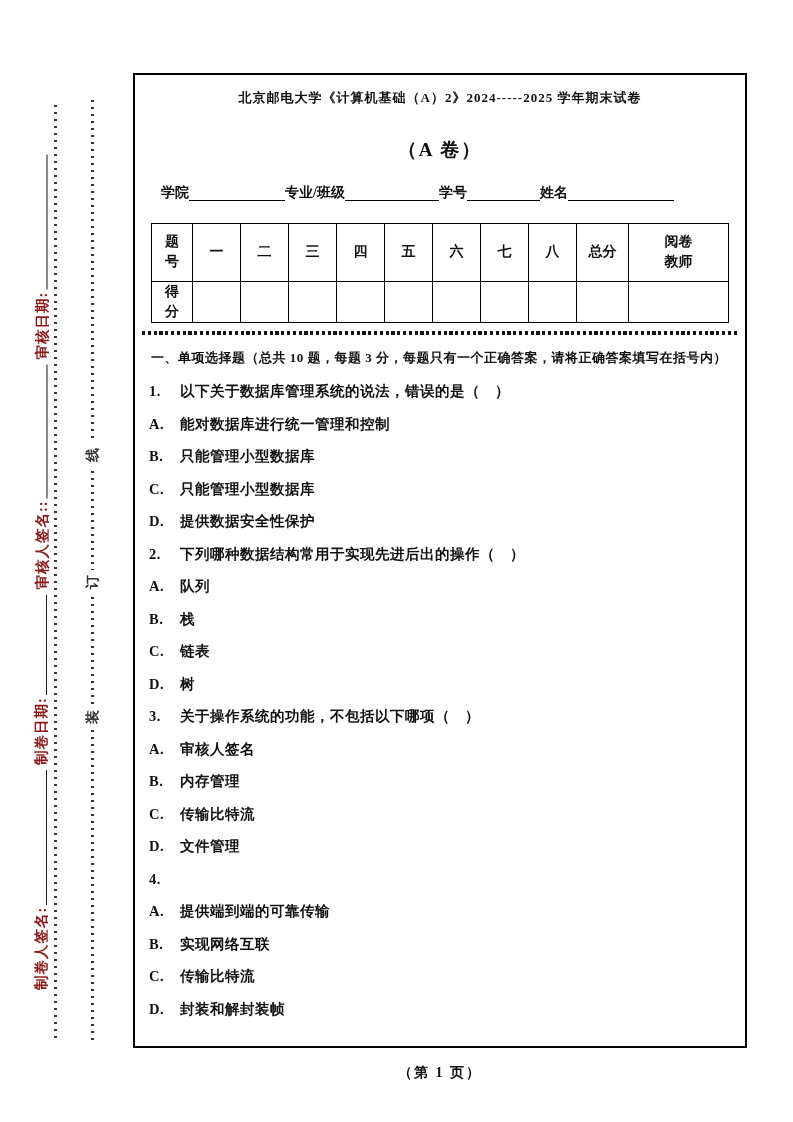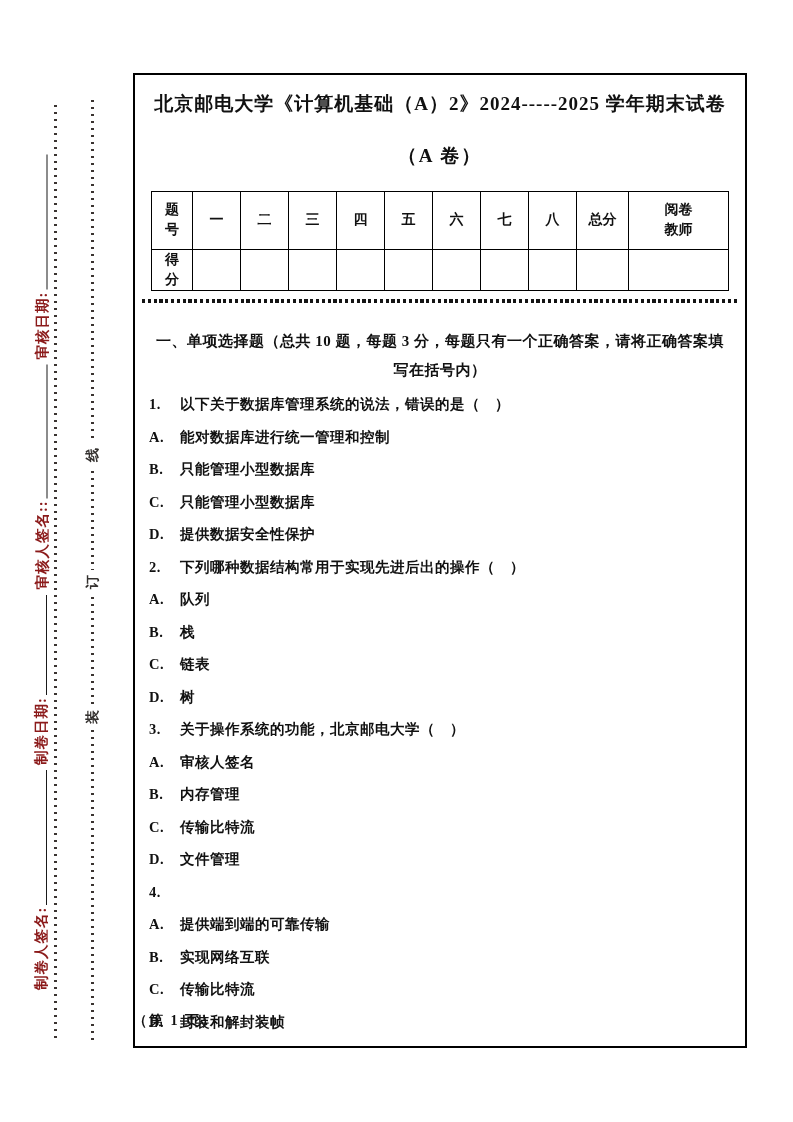--- a/index.html
+++ b/index.html
@@ -31,22 +31,22 @@
     display: flex; align-items: center; justify-content: center;
     transform: rotate(-90deg); font-size: 14px; font-weight: 600; color: #33302e;
   }
 
   
   .paper-box {
     position: absolute; left: 133px; top: 73px; width: 614px; height: 975px;
     border: 2px solid #000; background: #fff; padding: 10px 14px 0 14px;
   }
   .title {
-    text-align: center; font-weight: bold; font-size: 19px;
-    letter-spacing: 1px; margin-top: 6px; line-height: 26px;
+    text-align: center; font-weight: bold; font-size: 13px;
+    letter-spacing: 1px; line-height: 26px;
   }
   .subtitle {
     text-align: center; font-weight: bold; font-size: 19px;
     letter-spacing: 2px; margin-top: 26px;
   }
   .fields {
     display: flex; align-items: flex-end; margin: 22px 0 0 12px;
     font-size: 14px; font-weight: bold;
   }
   .field { display: flex; align-items: flex-end; white-space: nowrap; }
@@ -65,30 +65,30 @@
   tr.srow td { height: 38px; }
   .stack1 { width: 1.1em; margin: 0 auto; word-break: break-all; line-height: 1.45; }
   .stack2 { width: 2.2em; margin: 8px auto; word-break: break-all; line-height: 1.45; }
 
   .dotted-sep {
     height: 3.4px; margin: 8px 0 0 -7px; width: 597px;
     background-image: repeating-linear-gradient(to right, #141414 0 3.2px, transparent 3.2px 5.8px);
   }
 
   .section-title {
-    margin: 24px 2px 0 2px; font-size: 15px; font-weight: bold;
-    line-height: 29px; letter-spacing: .5px; text-align: center;
+    margin: 8px 2px 0 2px; font-size: 13px; font-weight: bold;
+    line-height: 29px; letter-spacing: .5px;
   }
   .qlist { margin-top: 4px; }
   .qrow { height: 32.5px; display: flex; align-items: center; font-size: 14.5px; font-weight: bold; letter-spacing: .5px; }
   .qnum { width: 31px; flex: 0 0 31px; }
 
   .footer {
-    position: absolute; left: 133px; top: 1012px; width: 614px;
-    font-size: 14px; font-weight: bold; letter-spacing: 2px;
+    position: absolute; left: 133px; top: 1064px; width: 614px;
+    text-align: center; font-size: 14px; font-weight: bold; letter-spacing: 2px;
   }
 </style>
 </head>
 <body>
 
 <div class="page">
 
   <div>
 
     <div class="rot-group" style="left:-62px; top:246px; width:205px;">
@@ -114,20 +114,38 @@
     <div class="bind-char" style="left:81px; top:443px;">线</div>
     <div class="bind-char" style="left:81px; top:570px;">订</div>
     <div class="bind-char" style="left:81px; top:705px;">装</div>
   </div>
 
   <div class="paper-box">
 
     <div class="title">北京邮电大学《计算机基础（A）2》2024-----2025 学年期末试卷</div>
     <div class="subtitle">（A 卷）</div>
 
+    <div class="fields">
+      <span class="field">
+        <span class="flabel">学院</span>
+        <span class="fline" style="width:96px;"></span>
+      </span>
+      <span class="field">
+        <span class="flabel">专业/班级</span>
+        <span class="fline" style="width:94px;"></span>
+      </span>
+      <span class="field">
+        <span class="flabel">学号</span>
+        <span class="fline" style="width:73px;"></span>
+      </span>
+      <span class="field">
+        <span class="flabel">姓名</span>
+        <span class="fline" style="width:106px;"></span>
+      </span>
+    </div>
 
     <table class="score">
       <colgroup>
         <col style="width:41px">
           <col style="width:48px">
           <col style="width:48px">
           <col style="width:48px">
         <col style="width:48px">
           <col style="width:48px">
           <col style="width:48px">
@@ -215,21 +233,21 @@
         <span class="qnum">C.</span>
         <span>链表</span>
       </div>
       <div class="qrow">
         <span class="qnum">D.</span>
         <span>树</span>
       </div>
 
       <div class="qrow">
         <span class="qnum">3.</span>
-        <span>关于操作系统的功能，北京邮电大学（　）</span>
+        <span>关于操作系统的功能，不包括以下哪项（　）</span>
       </div>
       <div class="qrow">
         <span class="qnum">A.</span>
         <span>审核人签名</span>
       </div>
       <div class="qrow">
         <span class="qnum">B.</span>
         <span>内存管理</span>
       </div>
       <div class="qrow">

